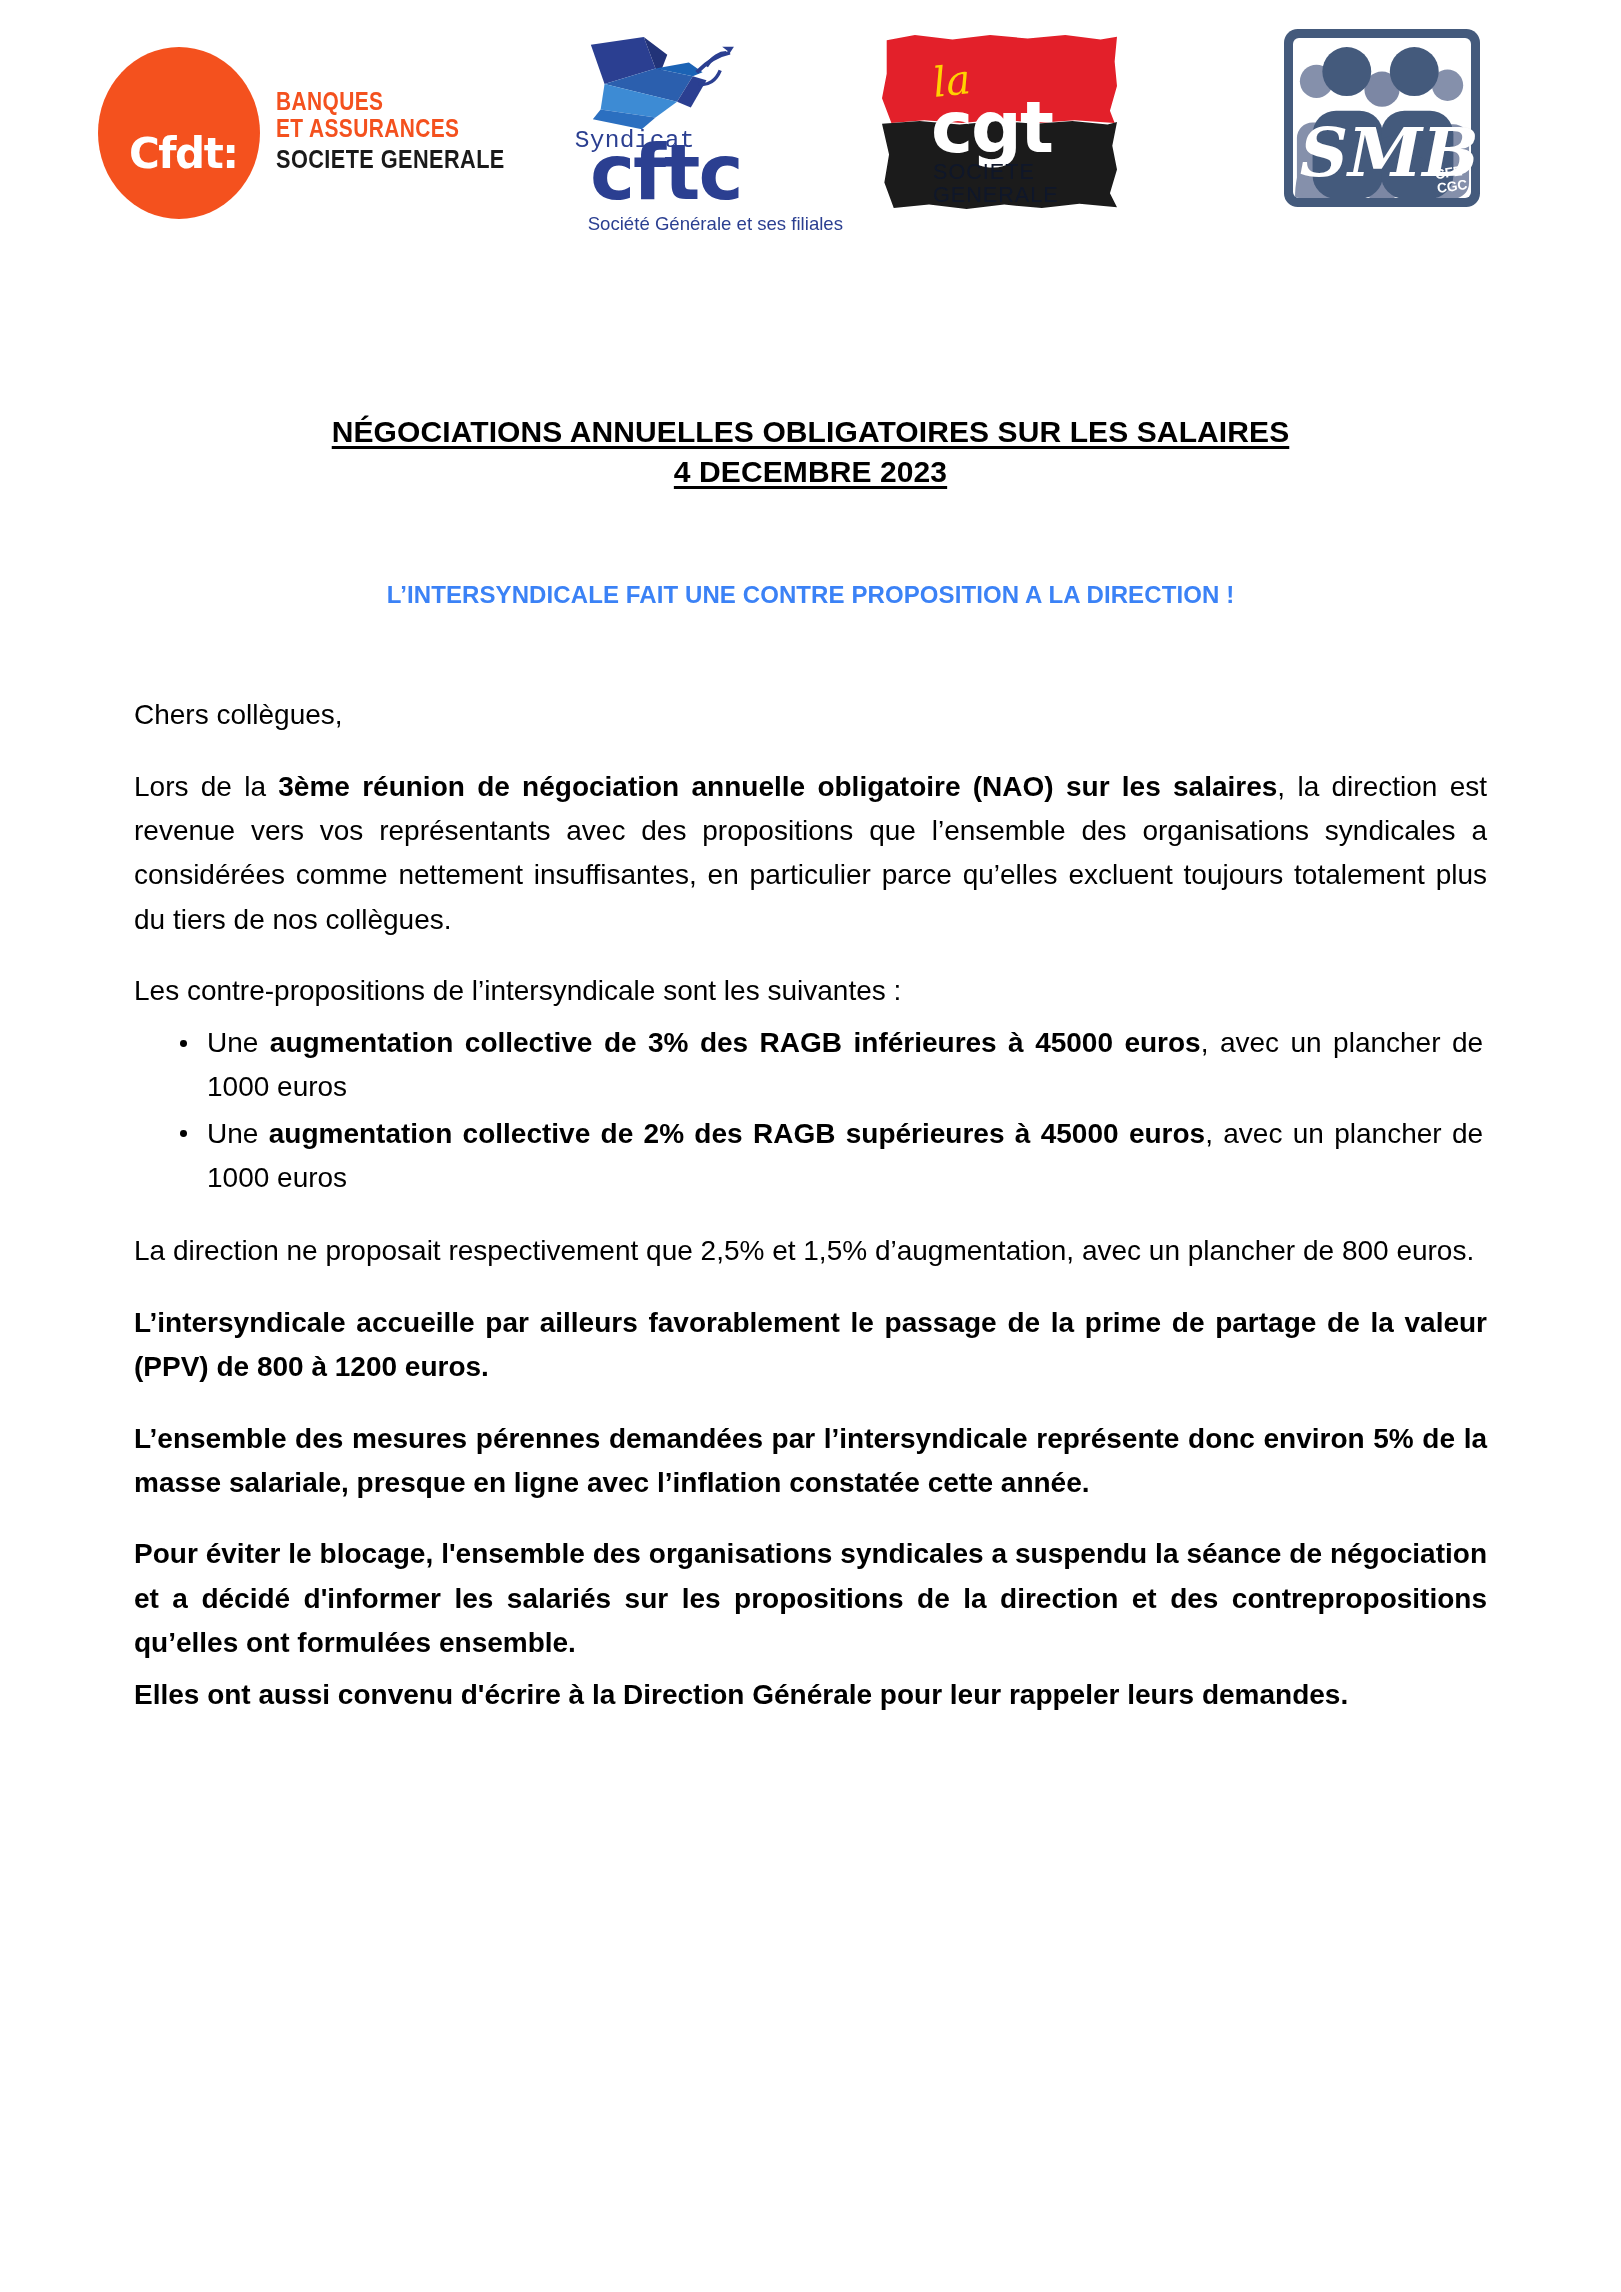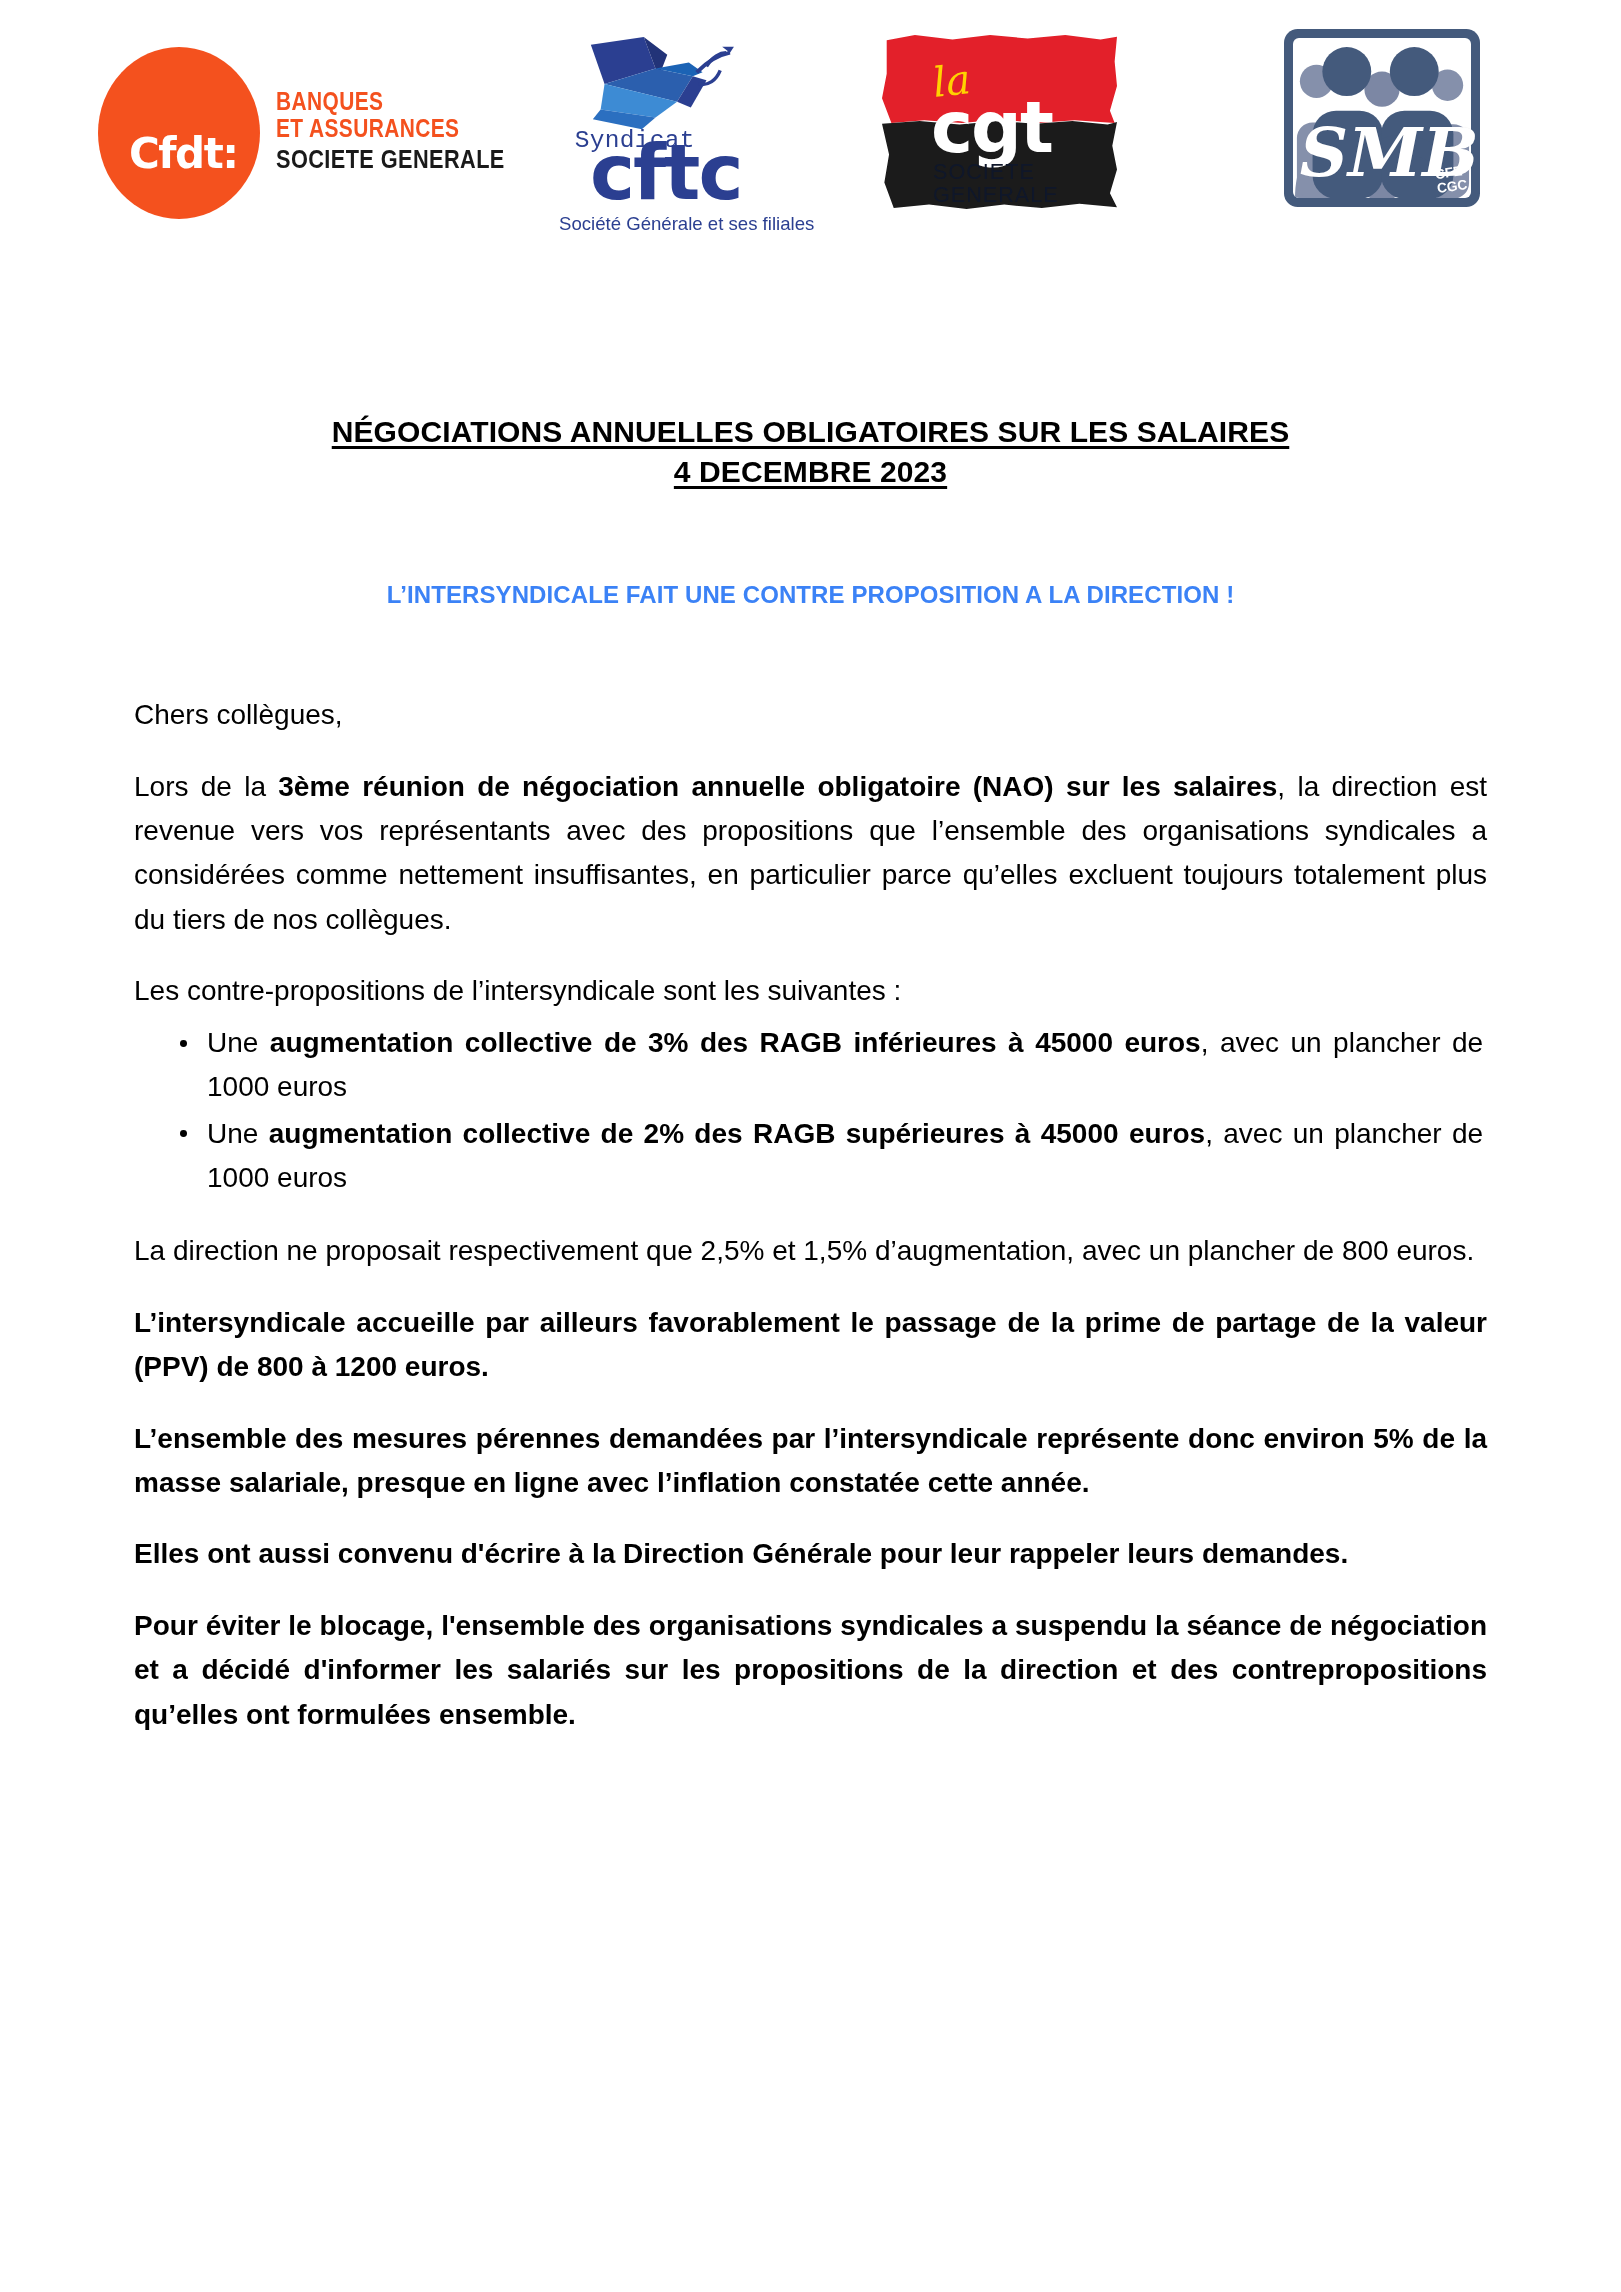--- a/index.html
+++ b/index.html
@@ -110,21 +110,21 @@
     color: #2b3f91;
     letter-spacing: -2px;
     font-family: "DejaVu Sans", sans-serif;
     line-height: 1;
   }
   .cftc-tag {
     position: absolute;
     left: 0px;
     top: 180px;
     width: 284px;
-    text-align: left;
+    text-align: right;
     color: #2b3f91;
     font-size: 18.6px;
     font-family: "Liberation Sans", sans-serif;
     white-space: nowrap;
   }
 
   
   .logo-cgt {
     position: absolute;
     left: 882px;
@@ -391,19 +391,19 @@
       <li><span>Une </span><b>augmentation collective de 3% des RAGB inférieures à 45000 euros</b><span>, avec un plancher de 1000 euros</span></li>
       <li><span>Une </span><b>augmentation collective de 2% des RAGB supérieures à 45000 euros</b><span>, avec un plancher de 1000 euros</span></li>
     </ul>
 
     <p class="p">La direction ne proposait respectivement que 2,5% et 1,5% d’augmentation, avec un plancher de 800 euros.</p>
 
     <p class="p bold">L’intersyndicale accueille par ailleurs favorablement le passage de la prime de partage de la valeur (PPV) de 800 à 1200 euros.</p>
 
     <p class="p bold">L’ensemble des mesures pérennes demandées par l’intersyndicale représente donc environ 5% de la masse salariale, presque en ligne avec l’inflation constatée cette année.</p>
 
+    <p class="p bold tight">Pour éviter le blocage, l'ensemble des organisations syndicales a suspendu la séance de négociation et a décidé d'informer les salariés sur les propositions de la direction et des contrepropositions qu’elles ont formulées ensemble.</p>
+
     <p class="p bold">Elles ont aussi convenu d'écrire à la Direction Générale pour leur rappeler leurs demandes.</p>
 
-    <p class="p bold tight">Pour éviter le blocage, l'ensemble des organisations syndicales a suspendu la séance de négociation et a décidé d'informer les salariés sur les propositions de la direction et des contrepropositions qu’elles ont formulées ensemble.</p>
-
   </div>
 </div>
 
 
 </body></html>

